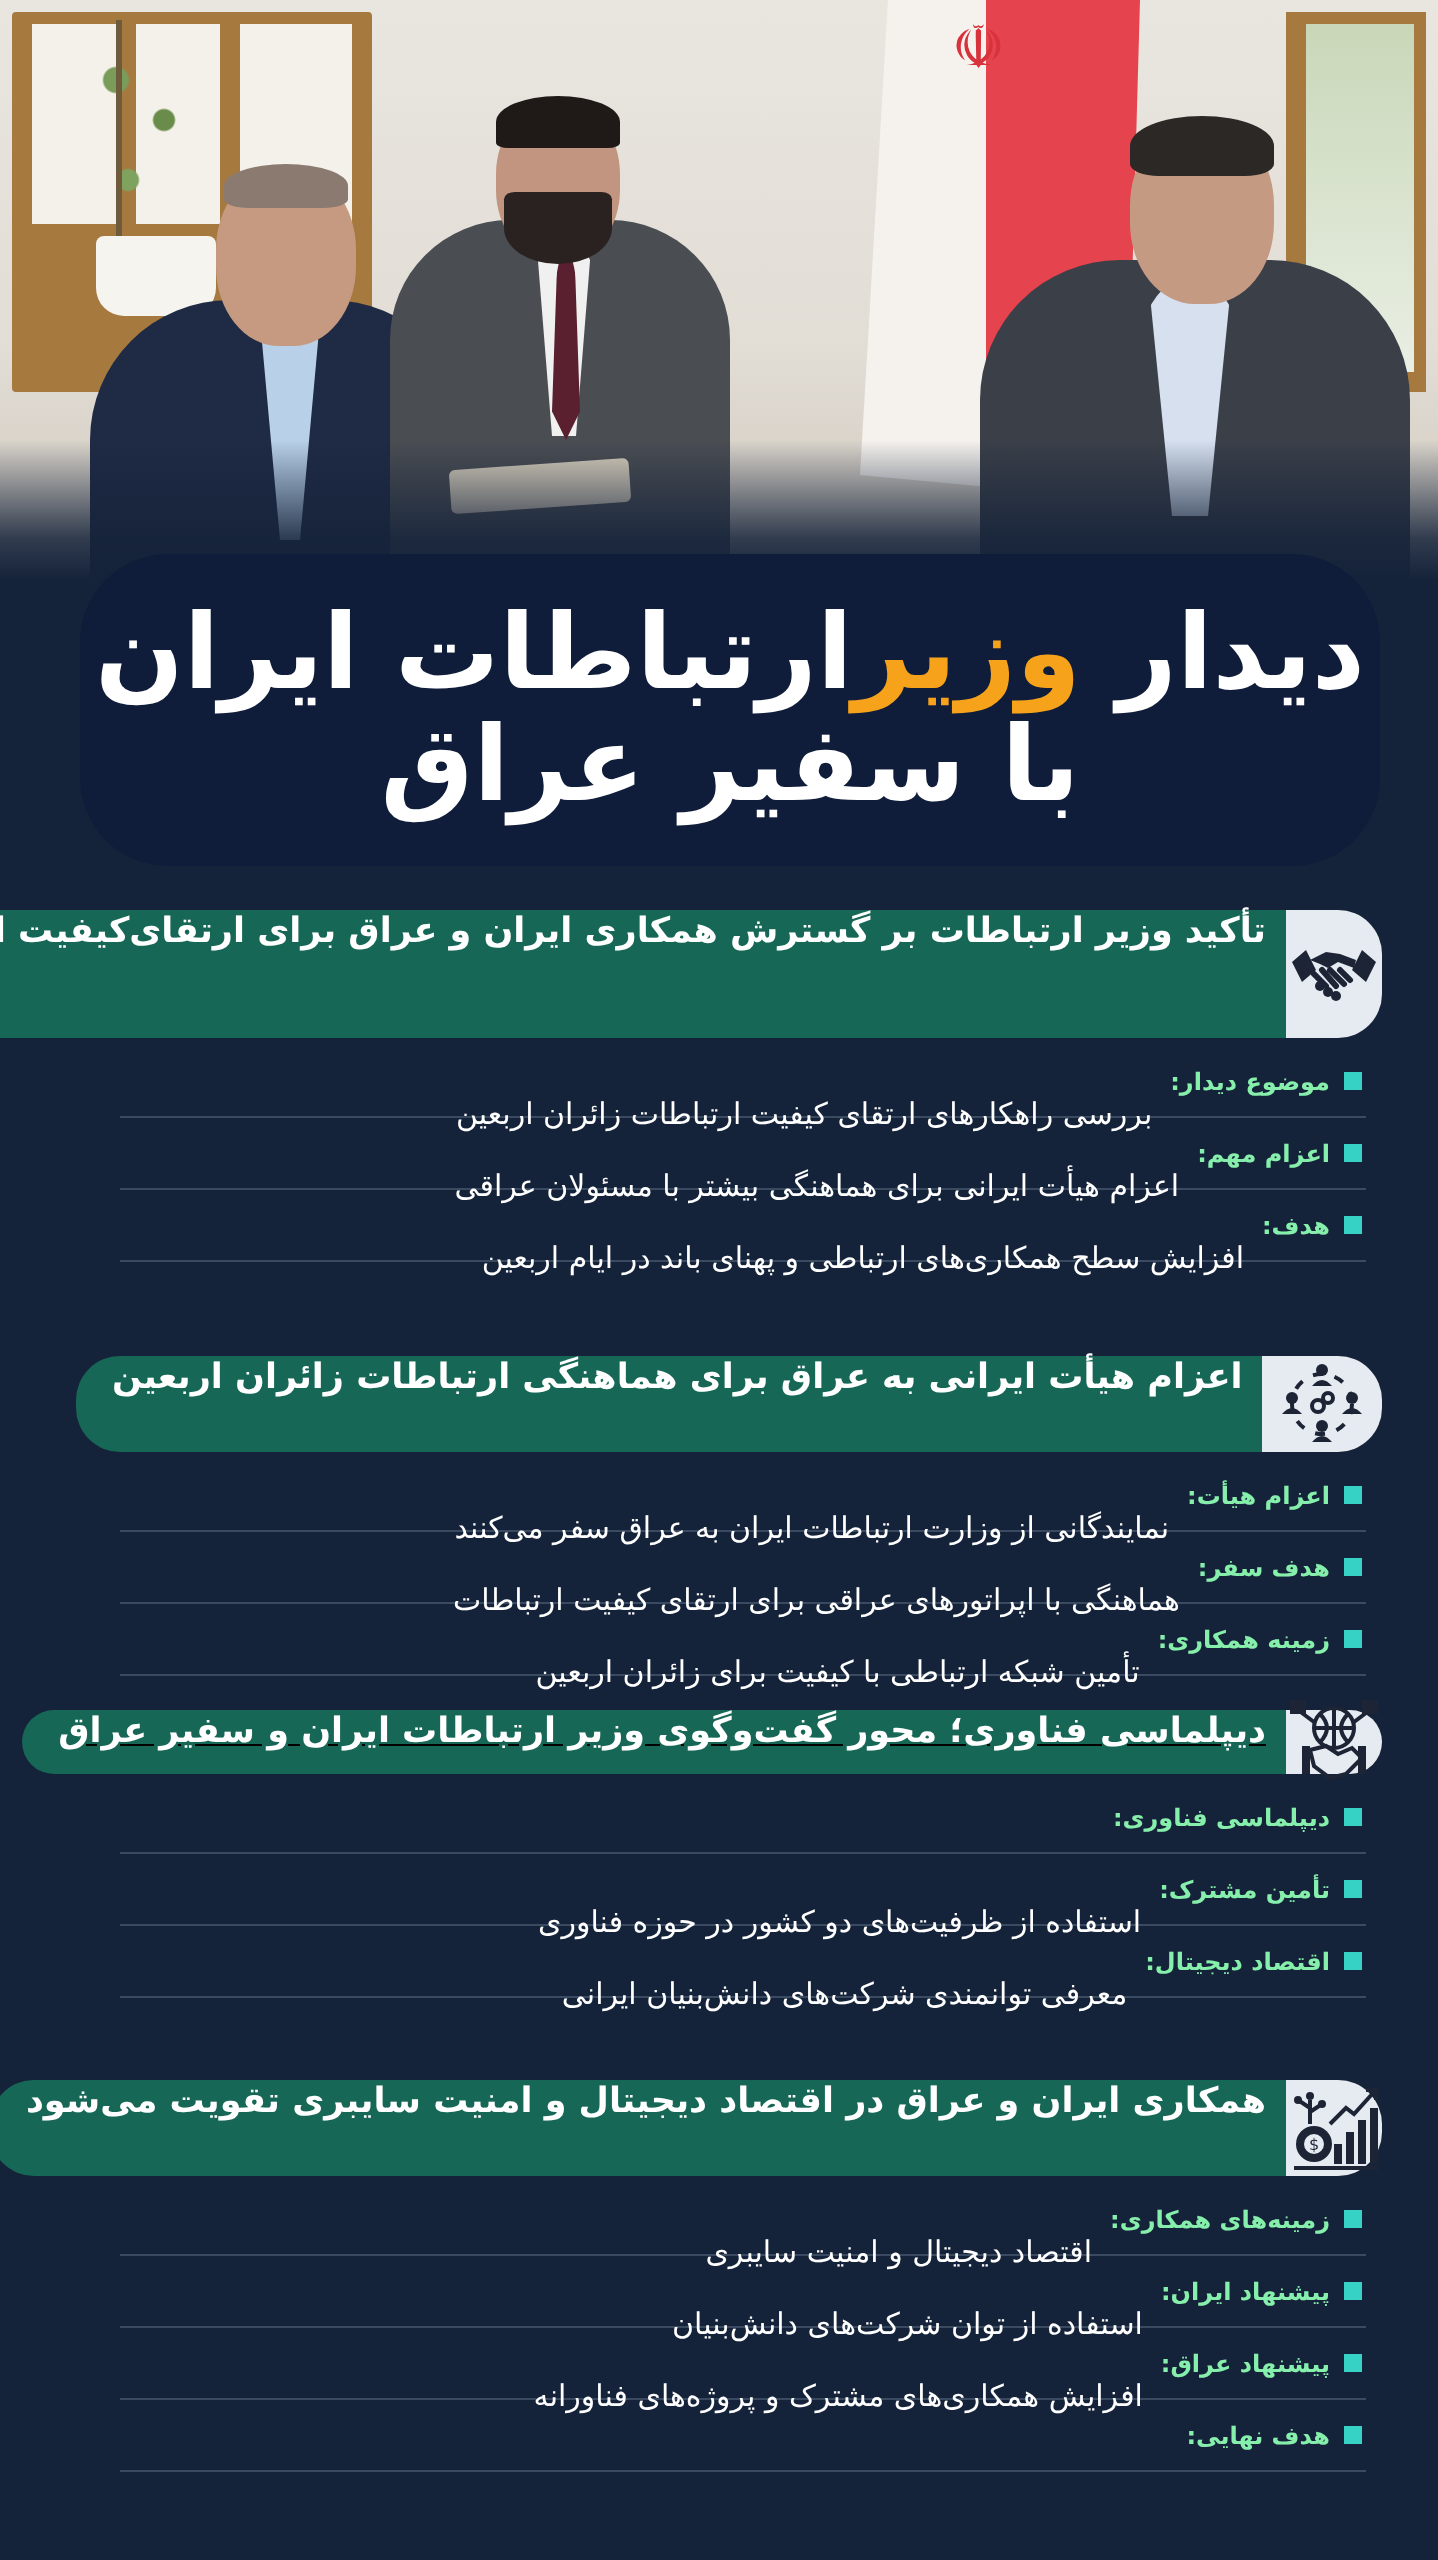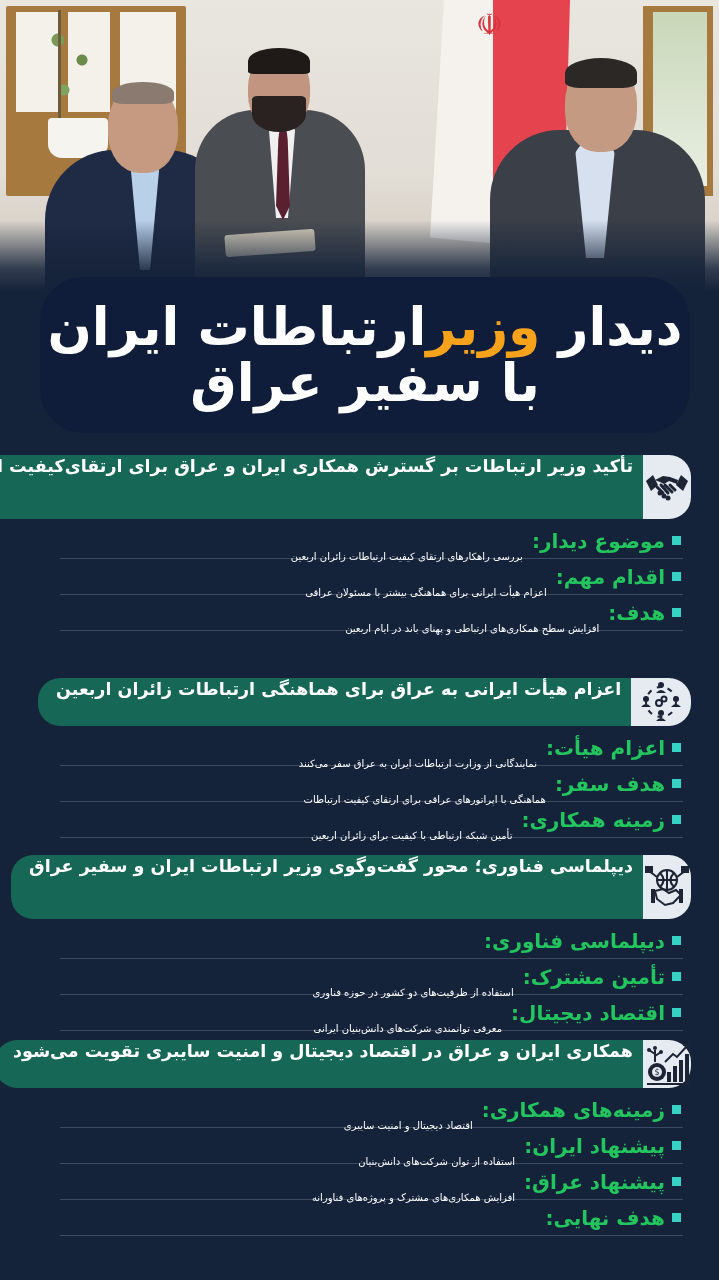--- a/index.html
+++ b/index.html
@@ -102,22 +102,22 @@
     .items { margin-top: 4px; padding-right: 0; }
     .item {
       position: relative; height: 36px; display:flex; align-items:center;
       border-bottom: 1px solid #3a4a61; margin: 0 8px 0 22px;
       white-space: nowrap;
     }
     .bullet {
       width: 9px; height: 9px; background: #35d2c5; margin-left: 7px; flex: none;
       margin-right: 2px;
     }
-    .item-label { color: #22c55e; font-weight: bold; font-size: 20px; margin-left: 9px; }
-    .item-value { color: #ffffff; font-size: 10px; margin-top: 32px; }
+    .item-label { color: #86efac; font-weight: bold; font-size: 12px; margin-left: 9px; }
+    .item-value { color: #ffffff; font-size: 15px; margin-top: 32px; }
   </style>
 </head>
 <body>
 
 <div class="page">
 
   <div class="photo">
     <div class="window-left">
       <div class="pane" style="left:10px;top:6px;width:42px;height:100px;"></div>
       <div class="pane" style="left:62px;top:6px;width:42px;height:100px;"></div>
@@ -183,21 +183,21 @@
       </div>
     </div>
     <div class="items">
       <div class="item">
         <span class="bullet"></span>
         <span class="item-label">موضوع دیدار:</span>
         <span class="item-value">بررسی راهکارهای ارتقای کیفیت ارتباطات زائران اربعین</span>
       </div>
       <div class="item">
         <span class="bullet"></span>
-        <span class="item-label">اقدام مهم:</span>
+        <span class="item-label">اعزام مهم:</span>
         <span class="item-value">اعزام هیأت ایرانی برای هماهنگی بیشتر با مسئولان عراقی</span>
       </div>
       <div class="item">
         <span class="bullet"></span>
         <span class="item-label">هدف:</span>
         <span class="item-value">افزایش سطح همکاری‌های ارتباطی و پهنای باند در ایام اربعین</span>
       </div>
     </div>
   </div>
 
@@ -235,21 +235,21 @@
       </div>
       <div class="item">
         <span class="bullet"></span>
         <span class="item-label">زمینه همکاری:</span>
         <span class="item-value">تأمین شبکه ارتباطی با کیفیت برای زائران اربعین</span>
       </div>
     </div>
   </div>
 
   <div class="section" style="top:855px;">
-    <div class="banner" style="height:64px;">
+    <div class="banner" style="height:32px;text-decoration:underline;">
       <div class="icon-box">
         <svg viewBox="0 0 48 48" fill="none" stroke="#1d2436" stroke-width="2">
           <circle cx="24" cy="17" r="10"></circle>
           <path d="M14 17 H34 M24 7 V27 M17 10 Q24 17 17 24 M31 10 Q24 17 31 24"></path>
           <path d="M6 8 L14 14 M42 8 L34 14"></path>
           <rect x="3" y="4" width="6" height="5" fill="#1d2436"></rect>
           <rect x="39" y="4" width="6" height="5" fill="#1d2436"></rect>
           <path d="M12 28 L20 26 L26 30 L33 27 L38 32 L30 40 L22 42 L14 36 Z"></path>
           <path d="M10 26 V40 M38 26 V40" stroke-width="4"></path>
         </svg>

